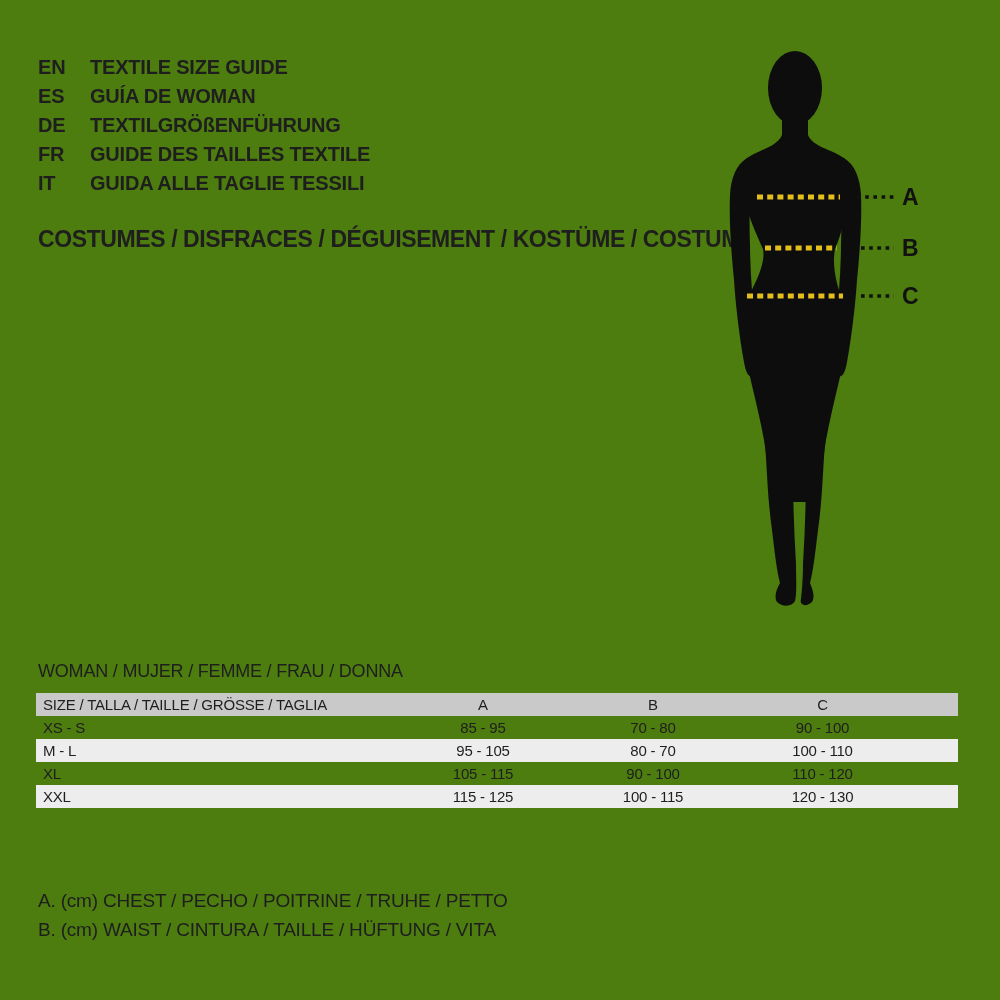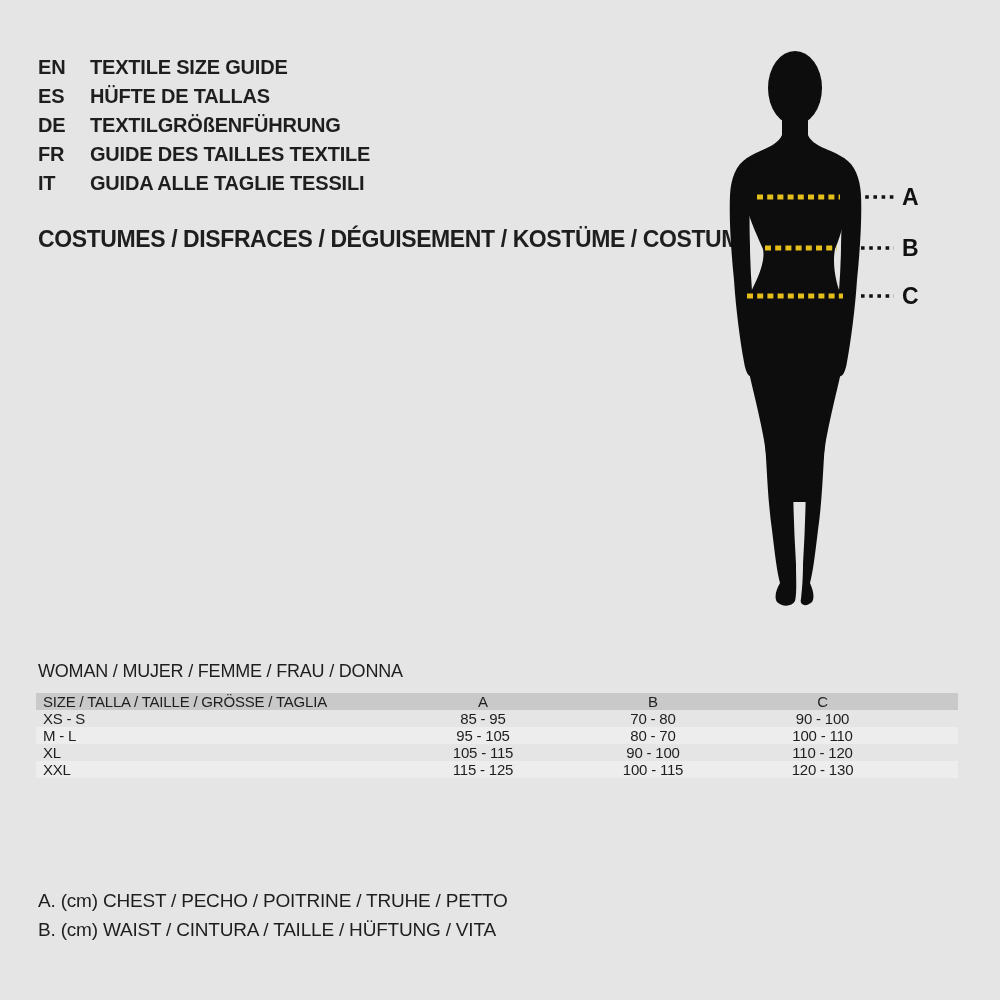--- a/index.html
+++ b/index.html
@@ -1,56 +1,56 @@
 <!DOCTYPE html>
 <html><head>
 <meta charset="utf-8">
 <style>
   html,body{margin:0;padding:0;background:#ffffff;}
   .page{
-    position:relative;width:1000px;height:1000px;background:#e5e5e5;overflow:hidden;
+    position:relative;width:1000px;height:1000px;background:#4d7c0f;overflow:hidden;
     font-family:"Liberation Sans",sans-serif;color:#1e1e1e;letter-spacing:-0.2px;
   }
   
   .langs{position:absolute;left:38px;top:53px;font-size:20px;font-weight:700;line-height:29px;}
   .lang-row{display:grid;grid-template-columns:52px auto;white-space:nowrap;}
   
   .category{position:absolute;left:38px;top:226px;font-size:23px;font-weight:700;white-space:nowrap;letter-spacing:-0.4px;}
   
   .figure{position:absolute;left:680px;top:40px;width:300px;height:600px;}
   .figure svg{display:block;width:300px;height:600px;}
   .marker-label{font-family:"Liberation Sans",sans-serif;font-size:23px;font-weight:700;fill:#111111;}
   
   .woman-title{position:absolute;left:38px;top:661px;font-size:18px;line-height:20px;white-space:nowrap;}
   .size-table{
     position:absolute;left:36px;top:693px;width:922px;border-collapse:collapse;table-layout:fixed;
     font-size:15px;letter-spacing:-0.2px;
   }
-  .size-table th,.size-table td{height:17px;padding:0;vertical-align:middle;font-weight:400;}
+  .size-table th,.size-table td{height:23px;padding:0;vertical-align:middle;font-weight:400;}
   .size-table .c-label{text-align:left;padding-left:7px;white-space:nowrap;}
   .size-table .c-val{text-align:center;white-space:nowrap;}
   .size-table thead tr{background:#c9c9c9;}
   .size-table tbody tr.alt{background:#ededed;}
   
   .legend{position:absolute;left:38px;top:886px;font-size:19px;line-height:29px;}
   .legend div{white-space:nowrap;}
 </style>
 </head>
 <body>
 
 <div class="page">
 
   <div class="langs">
     <div class="lang-row">
       <span>EN</span>
       <span>TEXTILE SIZE GUIDE</span>
     </div>
     <div class="lang-row">
       <span>ES</span>
-      <span>HÜFTE DE TALLAS</span>
+      <span>GUÍA DE WOMAN</span>
     </div>
     <div class="lang-row">
       <span>DE</span>
       <span>TEXTILGRÖßENFÜHRUNG</span>
     </div>
     <div class="lang-row">
       <span>FR</span>
       <span>GUIDE DES TAILLES TEXTILE</span>
     </div>
     <div class="lang-row">

